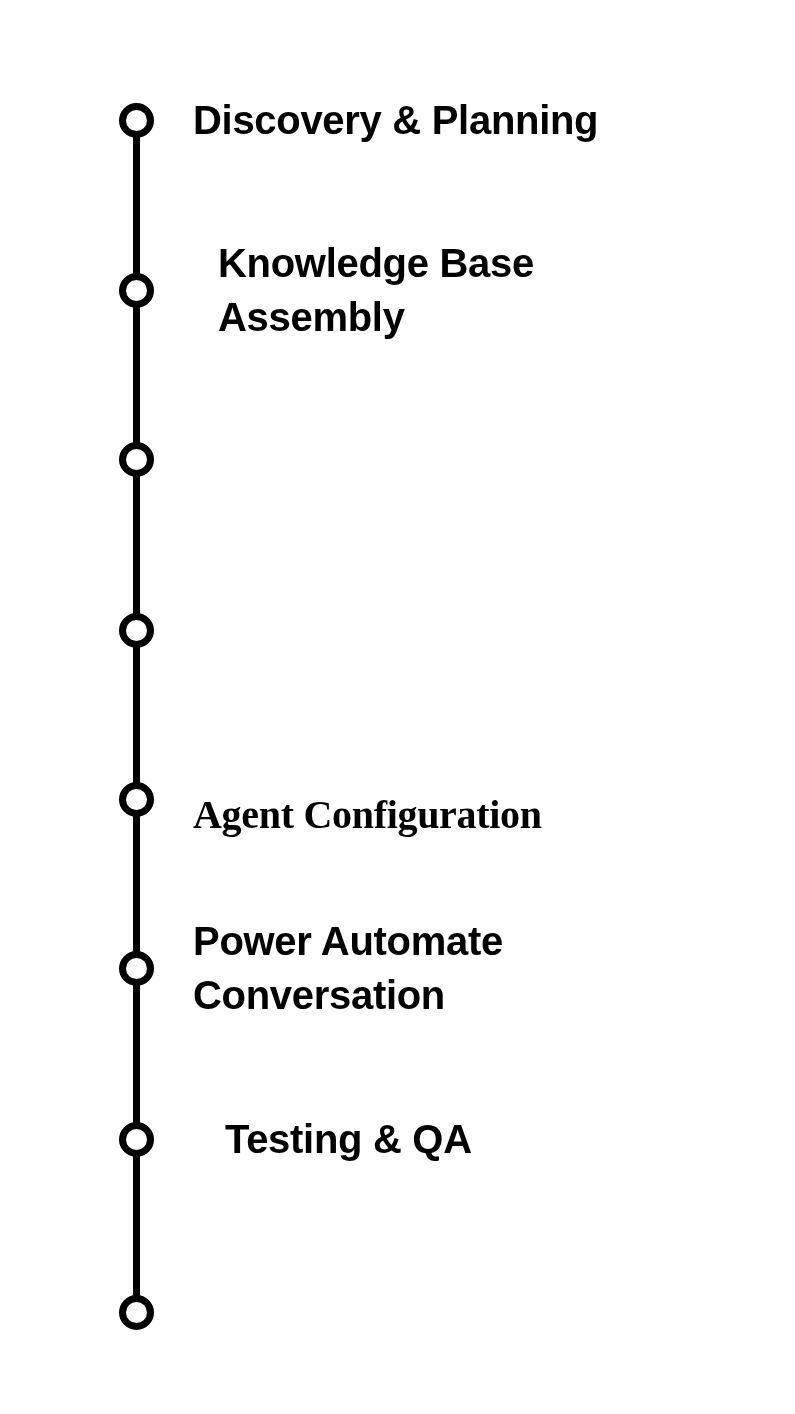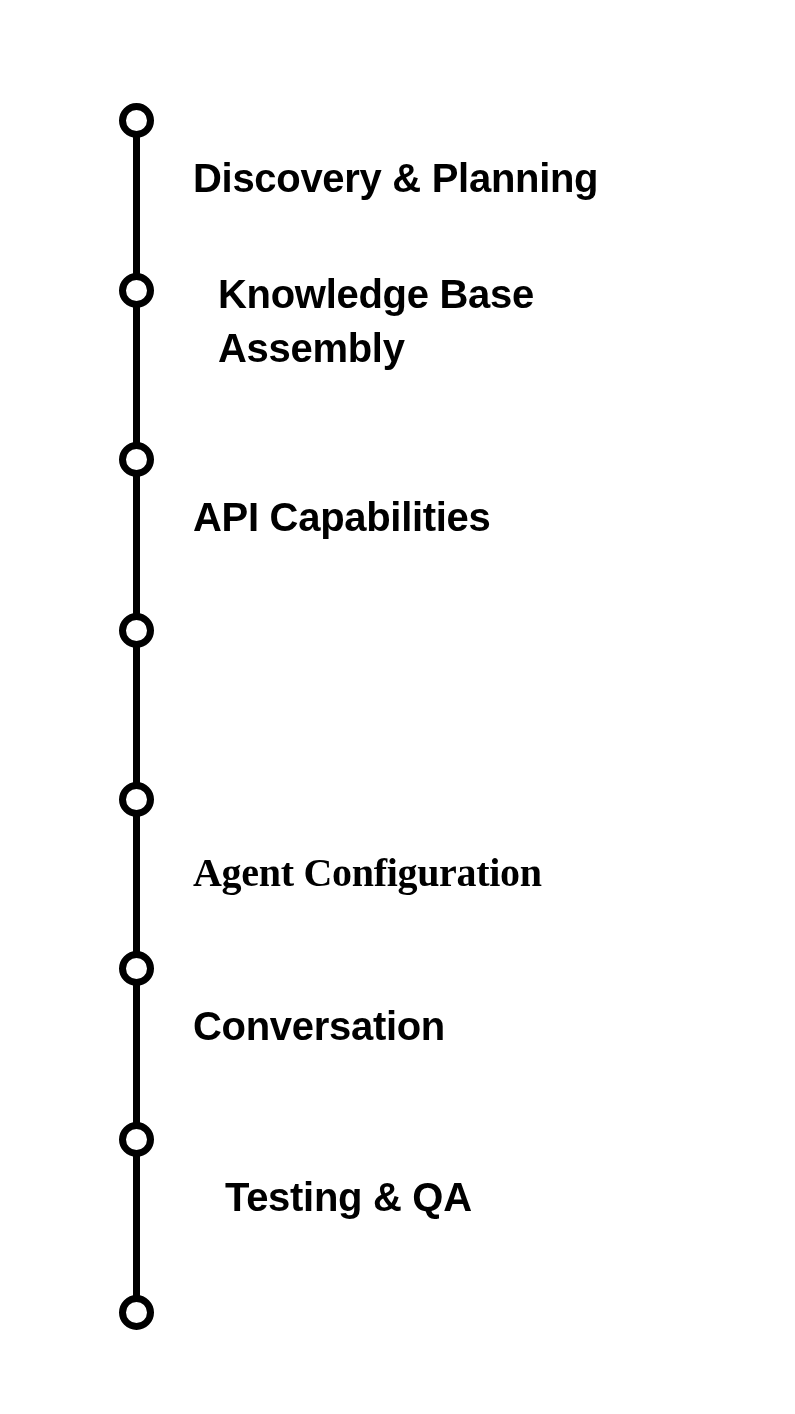--- a/index.html
+++ b/index.html
@@ -40,21 +40,21 @@
     z-index: 2;
     box-sizing: content-box;
   }
   .label {
     position: absolute;
     left: 193px;
     width: 580px;
     height: 170px;
     display: flex;
     flex-direction: column;
-    justify-content: flex-end;
+    justify-content: center;
     z-index: 3;
   }
   .label .line {
     display: block;
     font-size: 40px;
     font-weight: 700;
     line-height: 54px;
     color: #000000;
     letter-spacing: -0.3px;
     white-space: nowrap;
@@ -88,29 +88,29 @@
   <div class="label l0">
     <span class="line">Discovery &amp; Planning</span>
   </div>
 
   <div class="label l1">
     <span class="line">Knowledge Base</span>
     <span class="line">Assembly</span>
   </div>
 
   <div class="label l2">
-    <span class="line">API Capabilities</span>
   </div>
 
 
   <div class="label l4">
     <span class="line">Agent Configuration</span>
   </div>
 
   <div class="label l5">
+    <span class="line">Power Automate</span>
     <span class="line">Conversation</span>
   </div>
 
   <div class="label l6">
     <span class="line">Testing &amp; QA</span>
   </div>
 
 
 </div>
 

